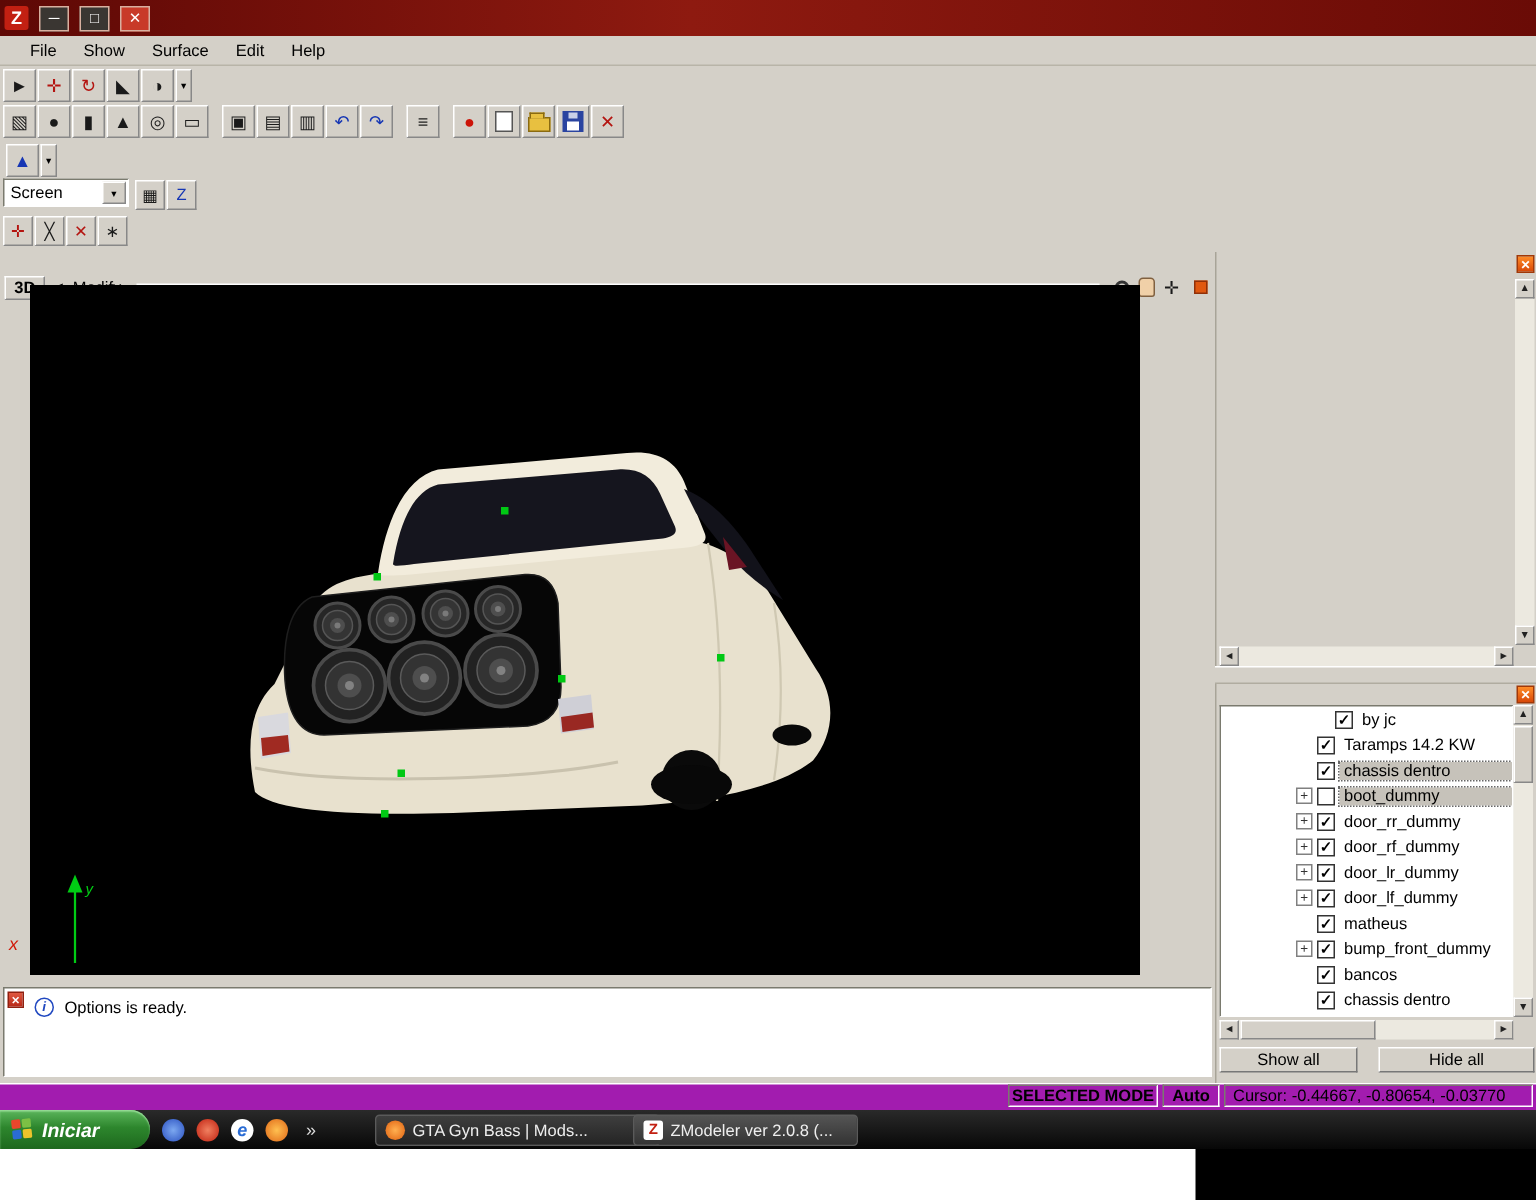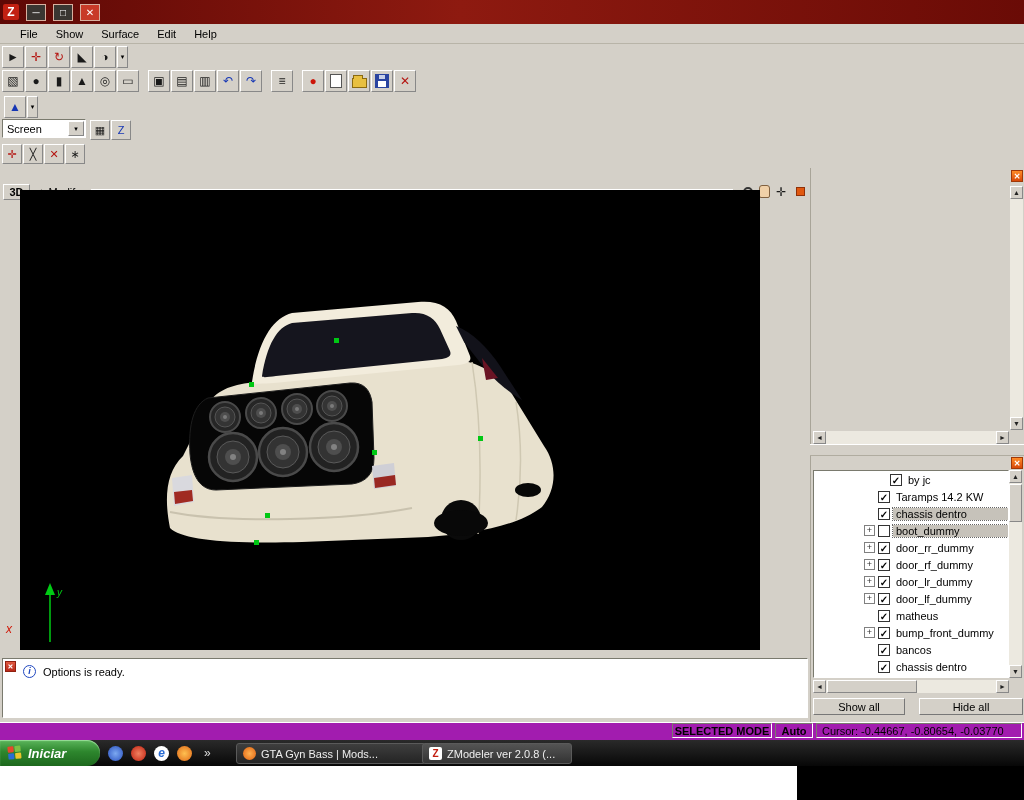--- a/index.html
+++ b/index.html
@@ -438,21 +438,21 @@
       </span>
       <span>Iniciar</span>
     </div>
     <div class="ql">
       <span class="qlic q1"></span>
       <span class="qlic q2"></span>
       <span class="qlic q3">e</span>
       <span class="qlic q4"></span>
       <span class="ovf">»</span>
     </div>
-    <div class="task" style="left:236px;width:190px">
+    <div class="task" style="left:250px;width:190px">
       <span class="tk-ff"></span>
       <span class="task-label">GTA Gyn Bass | Mods...</span>
     </div>
     <div class="task active" style="left:422px;width:150px">
       <span class="tk-zm">Z</span>
       <span class="task-label">ZModeler ver 2.0.8 (...</span>
     </div>
   </div>
 
   <div class="below">

